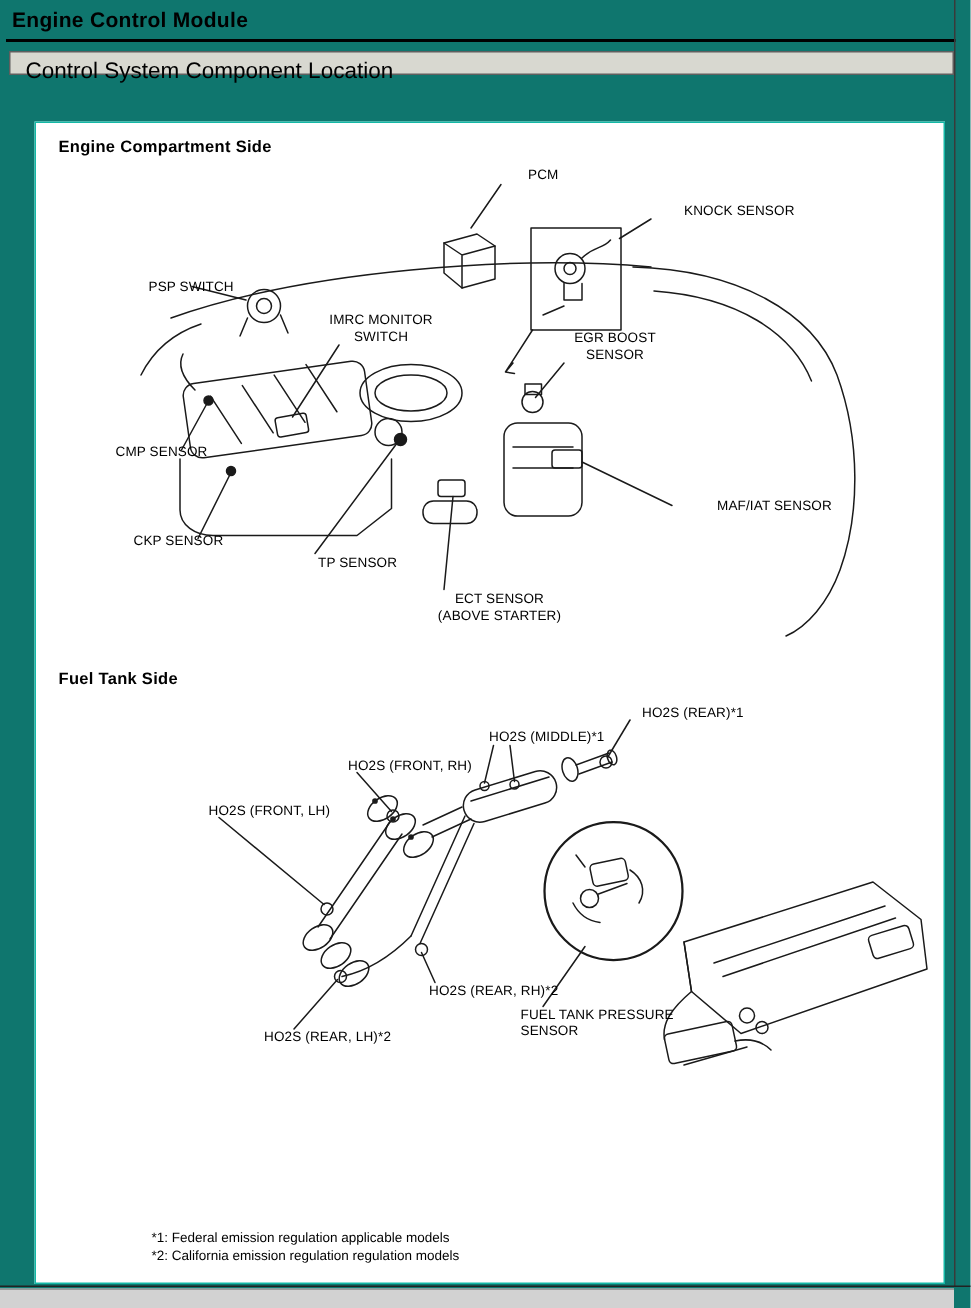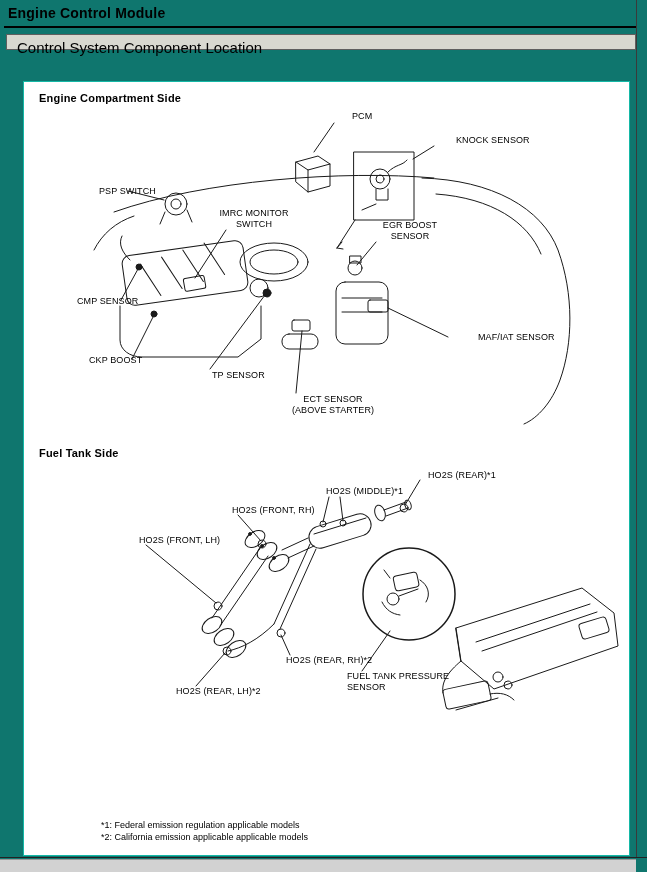--- a/index.html
+++ b/index.html
@@ -192,38 +192,38 @@
     <div class="sec-heading h-fuel">Fuel Tank Side</div>
 
     <div class="lbl" style="left:300px;top:29px">PCM</div>
     <div class="lbl" style="left:404px;top:53px">KNOCK SENSOR</div>
     <div class="lbl" style="left:47px;top:104px">PSP SWITCH</div>
     <div class="lbl tc" style="left:145px;top:126px;width:114px">IMRC MONITOR
 SWITCH</div>
     <div class="lbl tc" style="left:316px;top:138px;width:84px">EGR BOOST
 SENSOR</div>
     <div class="lbl" style="left:25px;top:214px">CMP SENSOR</div>
-    <div class="lbl" style="left:37px;top:273px">CKP BOOST</div>
+    <div class="lbl" style="left:37px;top:273px">CKP SENSOR</div>
     <div class="lbl" style="left:160px;top:288px">TP SENSOR</div>
     <div class="lbl tc" style="left:231px;top:312px;width:100px">ECT SENSOR
 (ABOVE STARTER)</div>
     <div class="lbl" style="left:426px;top:250px">MAF/IAT SENSOR</div>
 
     <div class="lbl" style="left:376px;top:388px">HO2S (REAR)*1</div>
     <div class="lbl" style="left:274px;top:404px">HO2S (MIDDLE)*1</div>
     <div class="lbl" style="left:180px;top:423px">HO2S (FRONT, RH)</div>
     <div class="lbl" style="left:87px;top:453px">HO2S (FRONT, LH)</div>
     <div class="lbl" style="left:234px;top:573px">HO2S (REAR, RH)*2</div>
     <div class="lbl" style="left:295px;top:589px">FUEL TANK PRESSURE
 SENSOR</div>
     <div class="lbl" style="left:124px;top:604px">HO2S (REAR, LH)*2</div>
 
     <div class="footnotes">
       <div>*1: Federal emission regulation applicable models</div>
-      <div>*2: California emission applicable applicable models</div>
+      <div>*2: California emission regulation regulation models</div>
     </div>
 
   </div>
 
   <div class="frame-vline"></div>
   <div class="bottom-rule"></div>
   <div class="hscroll-track"></div>
 
 </div>
 

